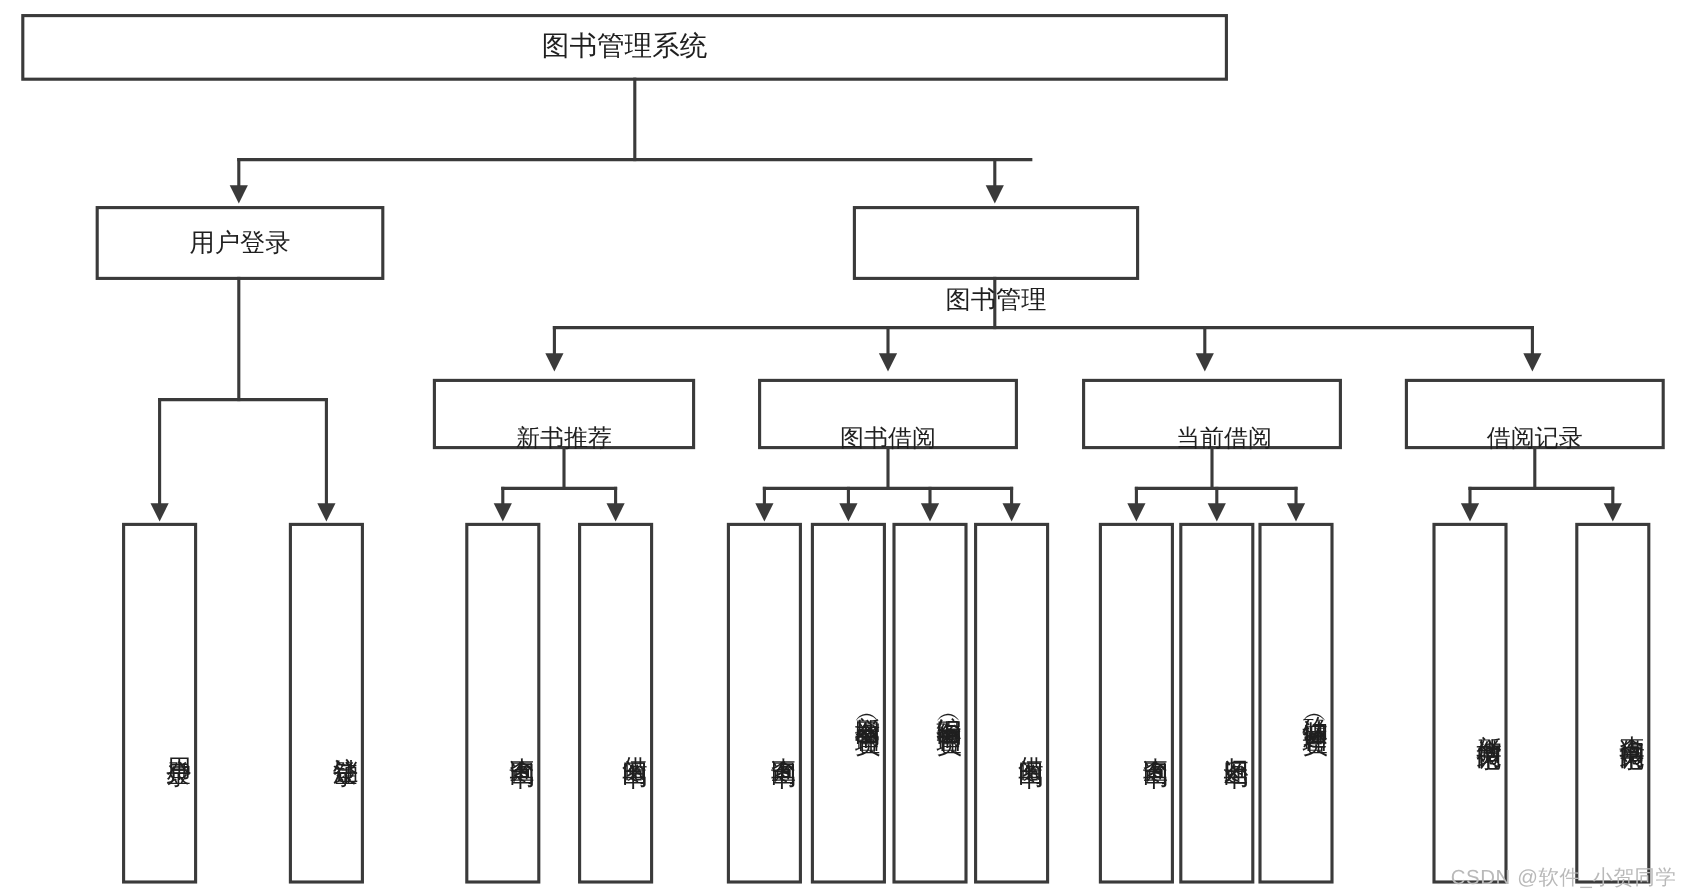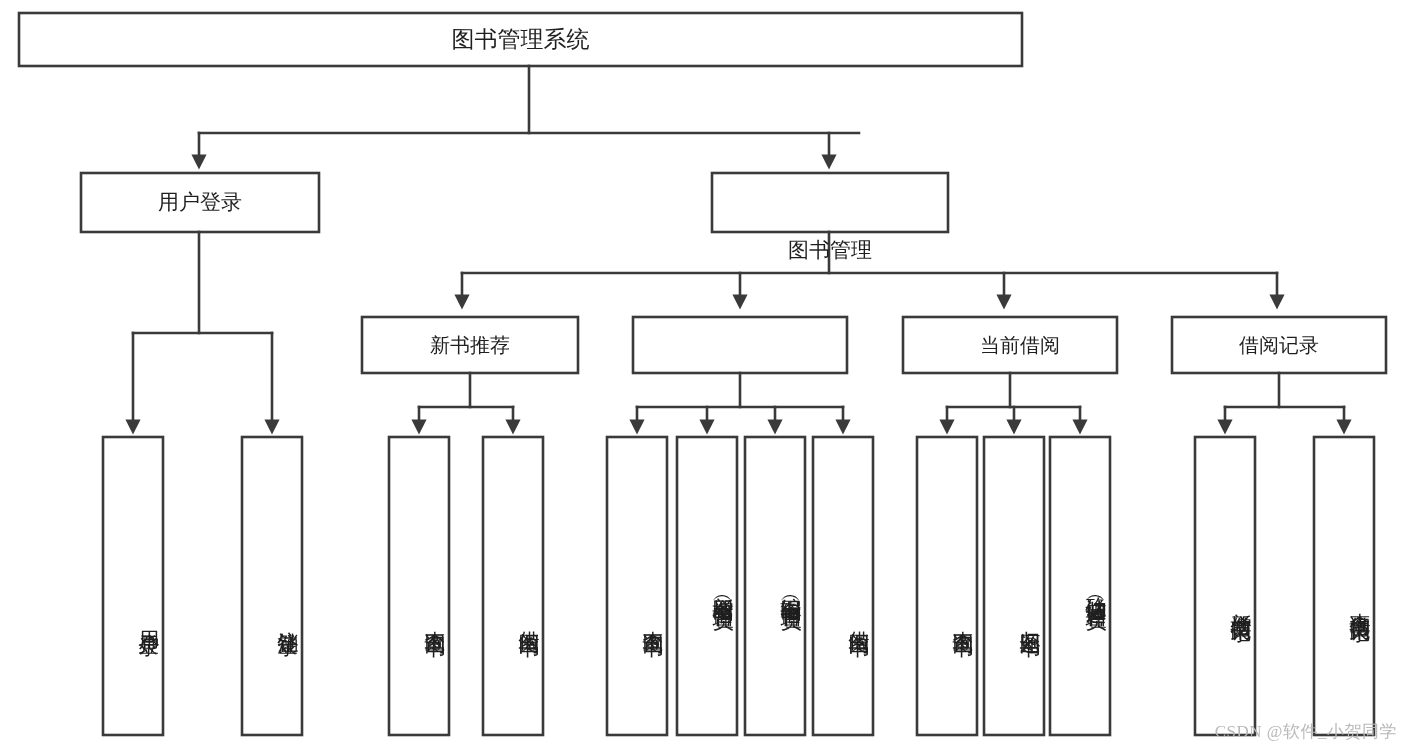--- a/index.html
+++ b/index.html
@@ -61,29 +61,29 @@
     color: #1f1f1f;
     font-family: "DejaVu Sans", "Liberation Sans", sans-serif;
     writing-mode: vertical-rl;
     text-orientation: upright;
     letter-spacing: 2px;
     white-space: nowrap;
     pointer-events: none;
   }
   .root-label { font-size: 23px; }
   .l1-label   { font-size: 21px; }
-  .l2-label   { font-size: 20px; }
+  .l2-label   { font-size: 20px; margin-top: 20px; }
   .leaf-label { font-size: 21px; }
   #watermark {
     position: absolute;
     right: 8px;
     bottom: 4px;
     font-size: 17px;
     color: #b9b9b9;
-    font-family: Liberation Serif, serif;
+    font-family: Liberation Sans, sans-serif;
     letter-spacing: 0.5px;
     white-space: nowrap;
   }
 </style>
 </head>
 <body>
 
 <div id="diagram-root">
 
   <svg id="tree-svg" viewBox="0 0 1405 747">
@@ -161,20 +161,21 @@
     <rect class="node-box" x="1195" y="437" width="60" height="298"></rect>
     <rect class="node-box" x="1314" y="437" width="60" height="298"></rect>
   </svg>
 
   <div class="node-label-h root-label" style="left:19px; top:13px; width:1003px; height:53px;">图书管理系统</div>
 
   <div class="node-label-h l1-label" style="left:81px; top:173px; width:238px; height:59px;">用户登录</div>
   <div class="node-label-h l1-label" style="left:712px; top:173px; width:236px; height:59px;margin-top:48px;">图书管理</div>
 
   <div class="node-label-h l2-label" style="left:362px; top:317px; width:216px; height:56px;">新书推荐</div>
+  <div class="node-label-h l2-label" style="left:633px; top:317px; width:214px; height:56px;">图书借阅</div>
   <div class="node-label-h l2-label" style="left:903px; top:317px; width:234px; height:56px;text-align:right;">当前借阅</div>
   <div class="node-label-h l2-label" style="left:1172px; top:317px; width:214px; height:56px;">借阅记录</div>
 
   <div class="node-label-v leaf-label" style="left:103px; top:500px; width:60px; height:235px;">用户登录</div>
   <div class="node-label-v leaf-label" style="left:242px; top:500px; width:60px; height:235px;">注销登录</div>
 
   <div class="node-label-v leaf-label" style="left:389px; top:500px; width:60px; height:235px;">查询图书</div>
   <div class="node-label-v leaf-label" style="left:483px; top:500px; width:60px; height:235px;">借阅图书</div>
 
   <div class="node-label-v leaf-label" style="left:607px; top:500px; width:60px; height:235px;">查询图书</div>

